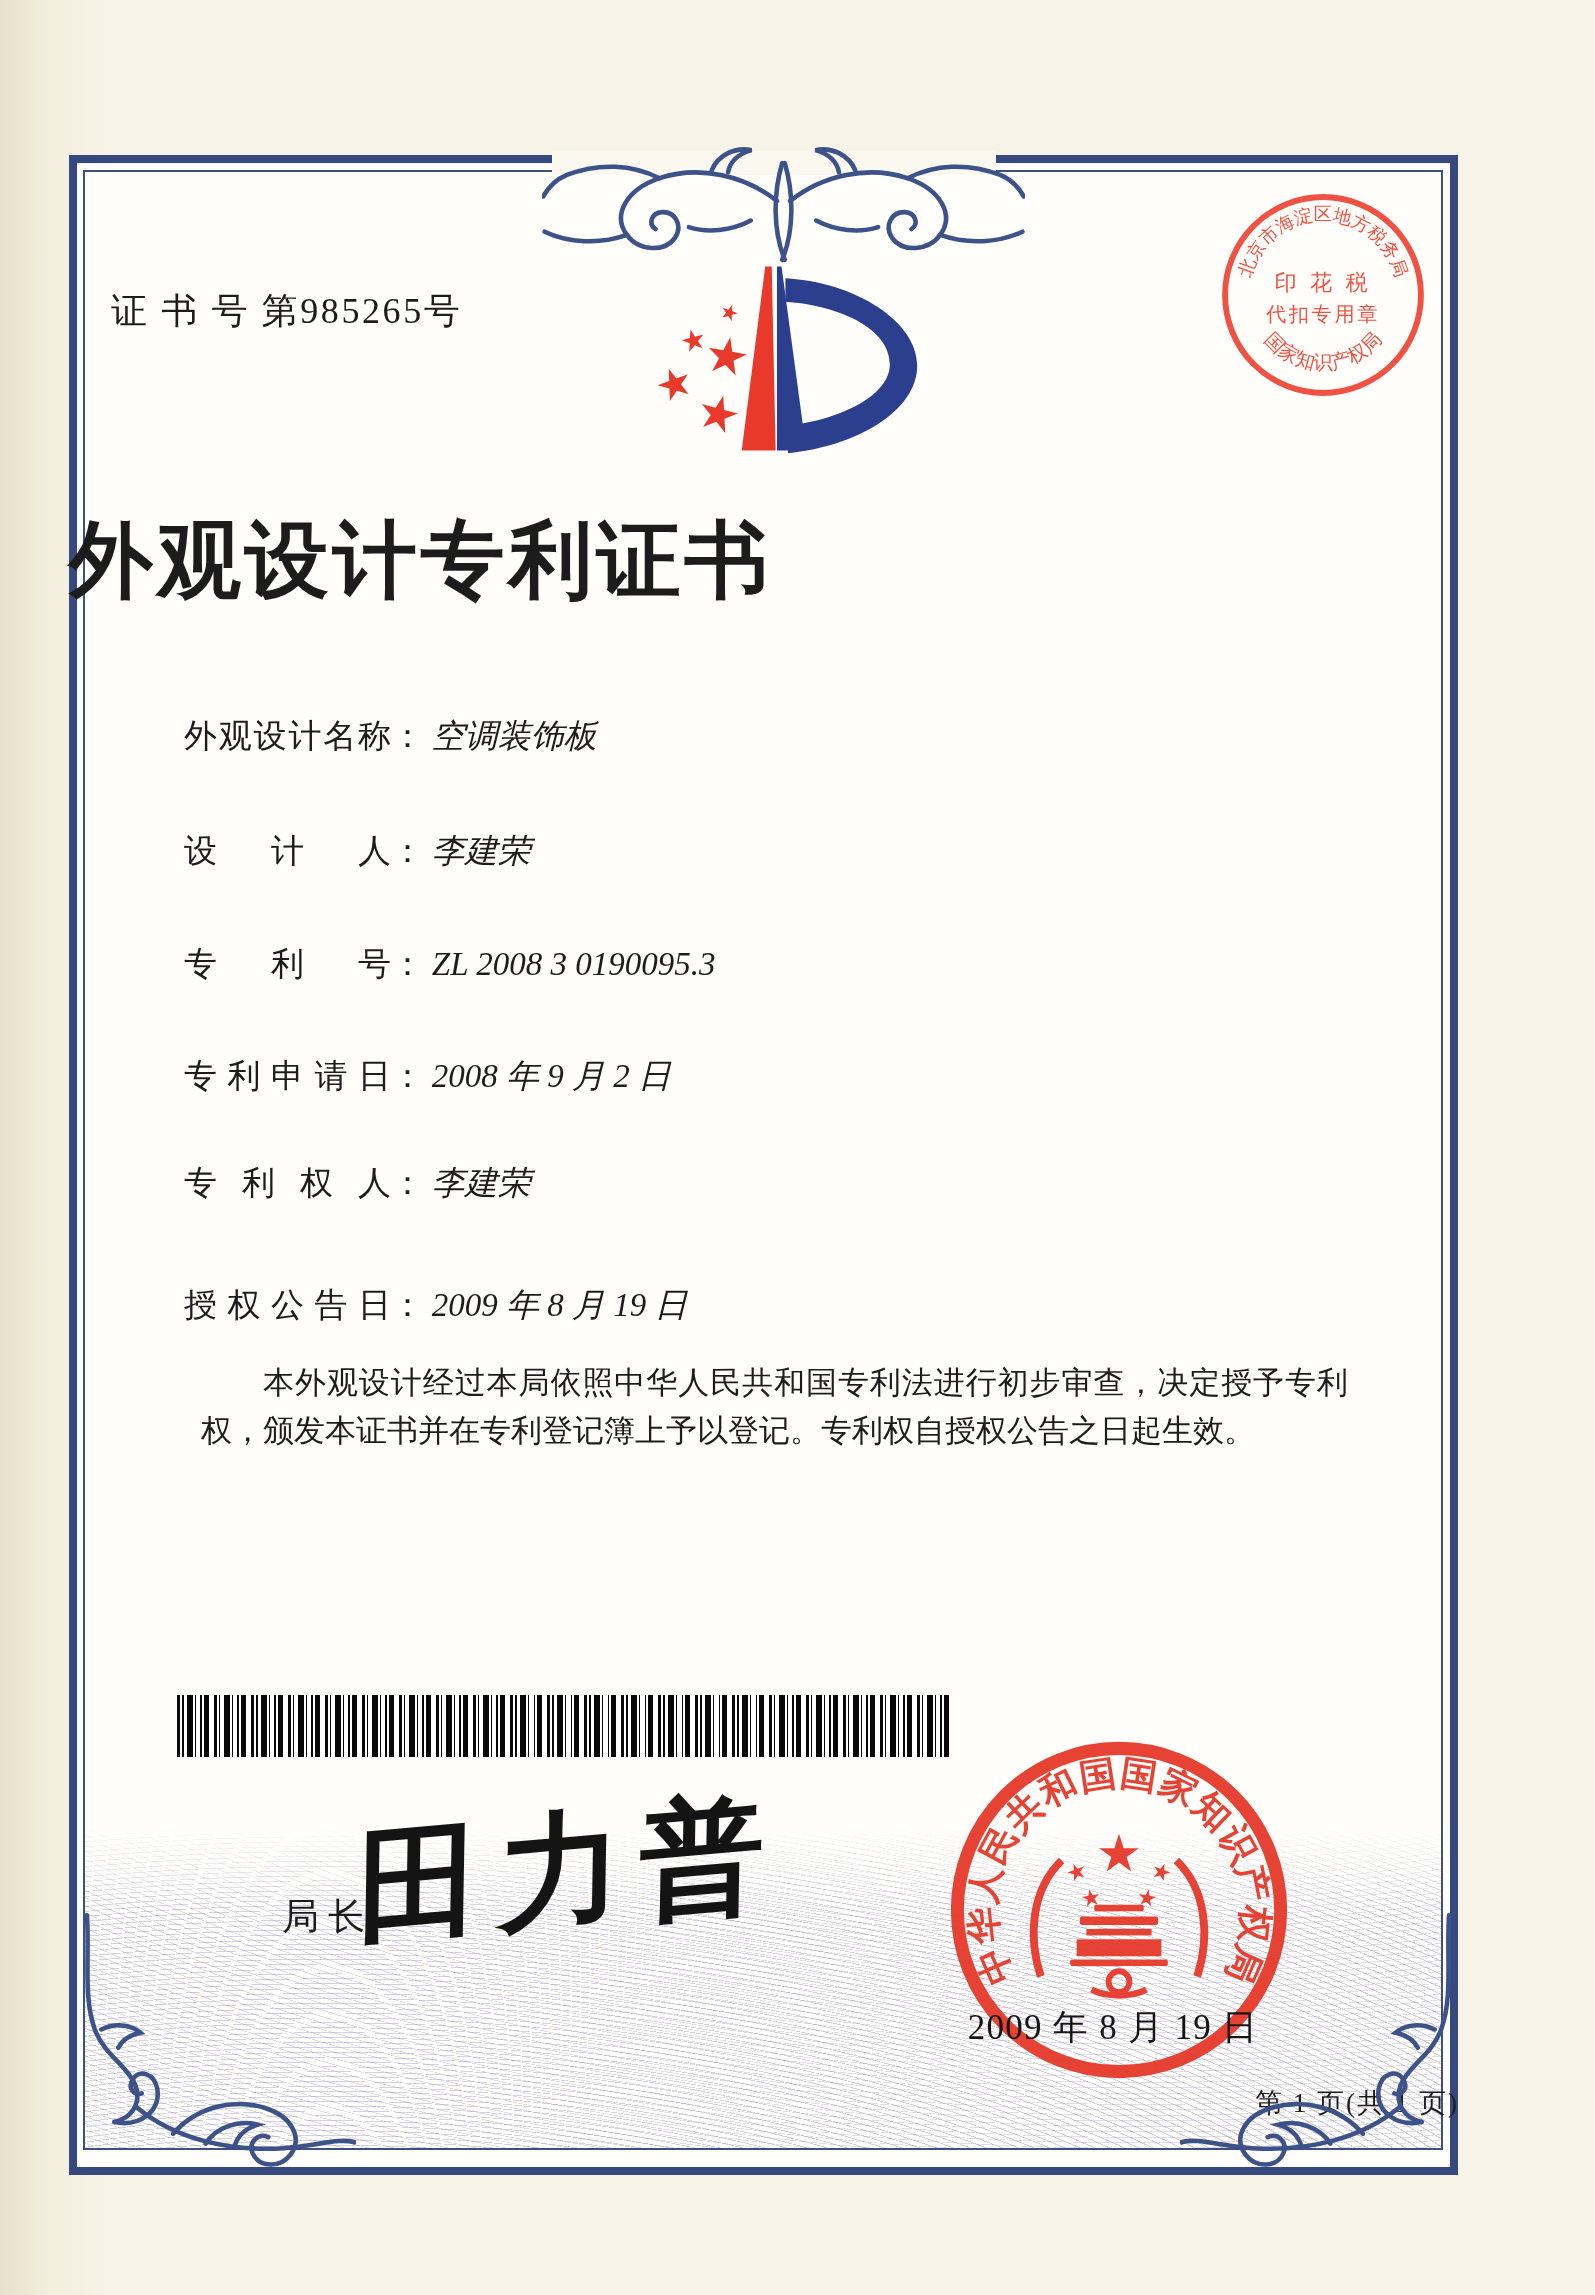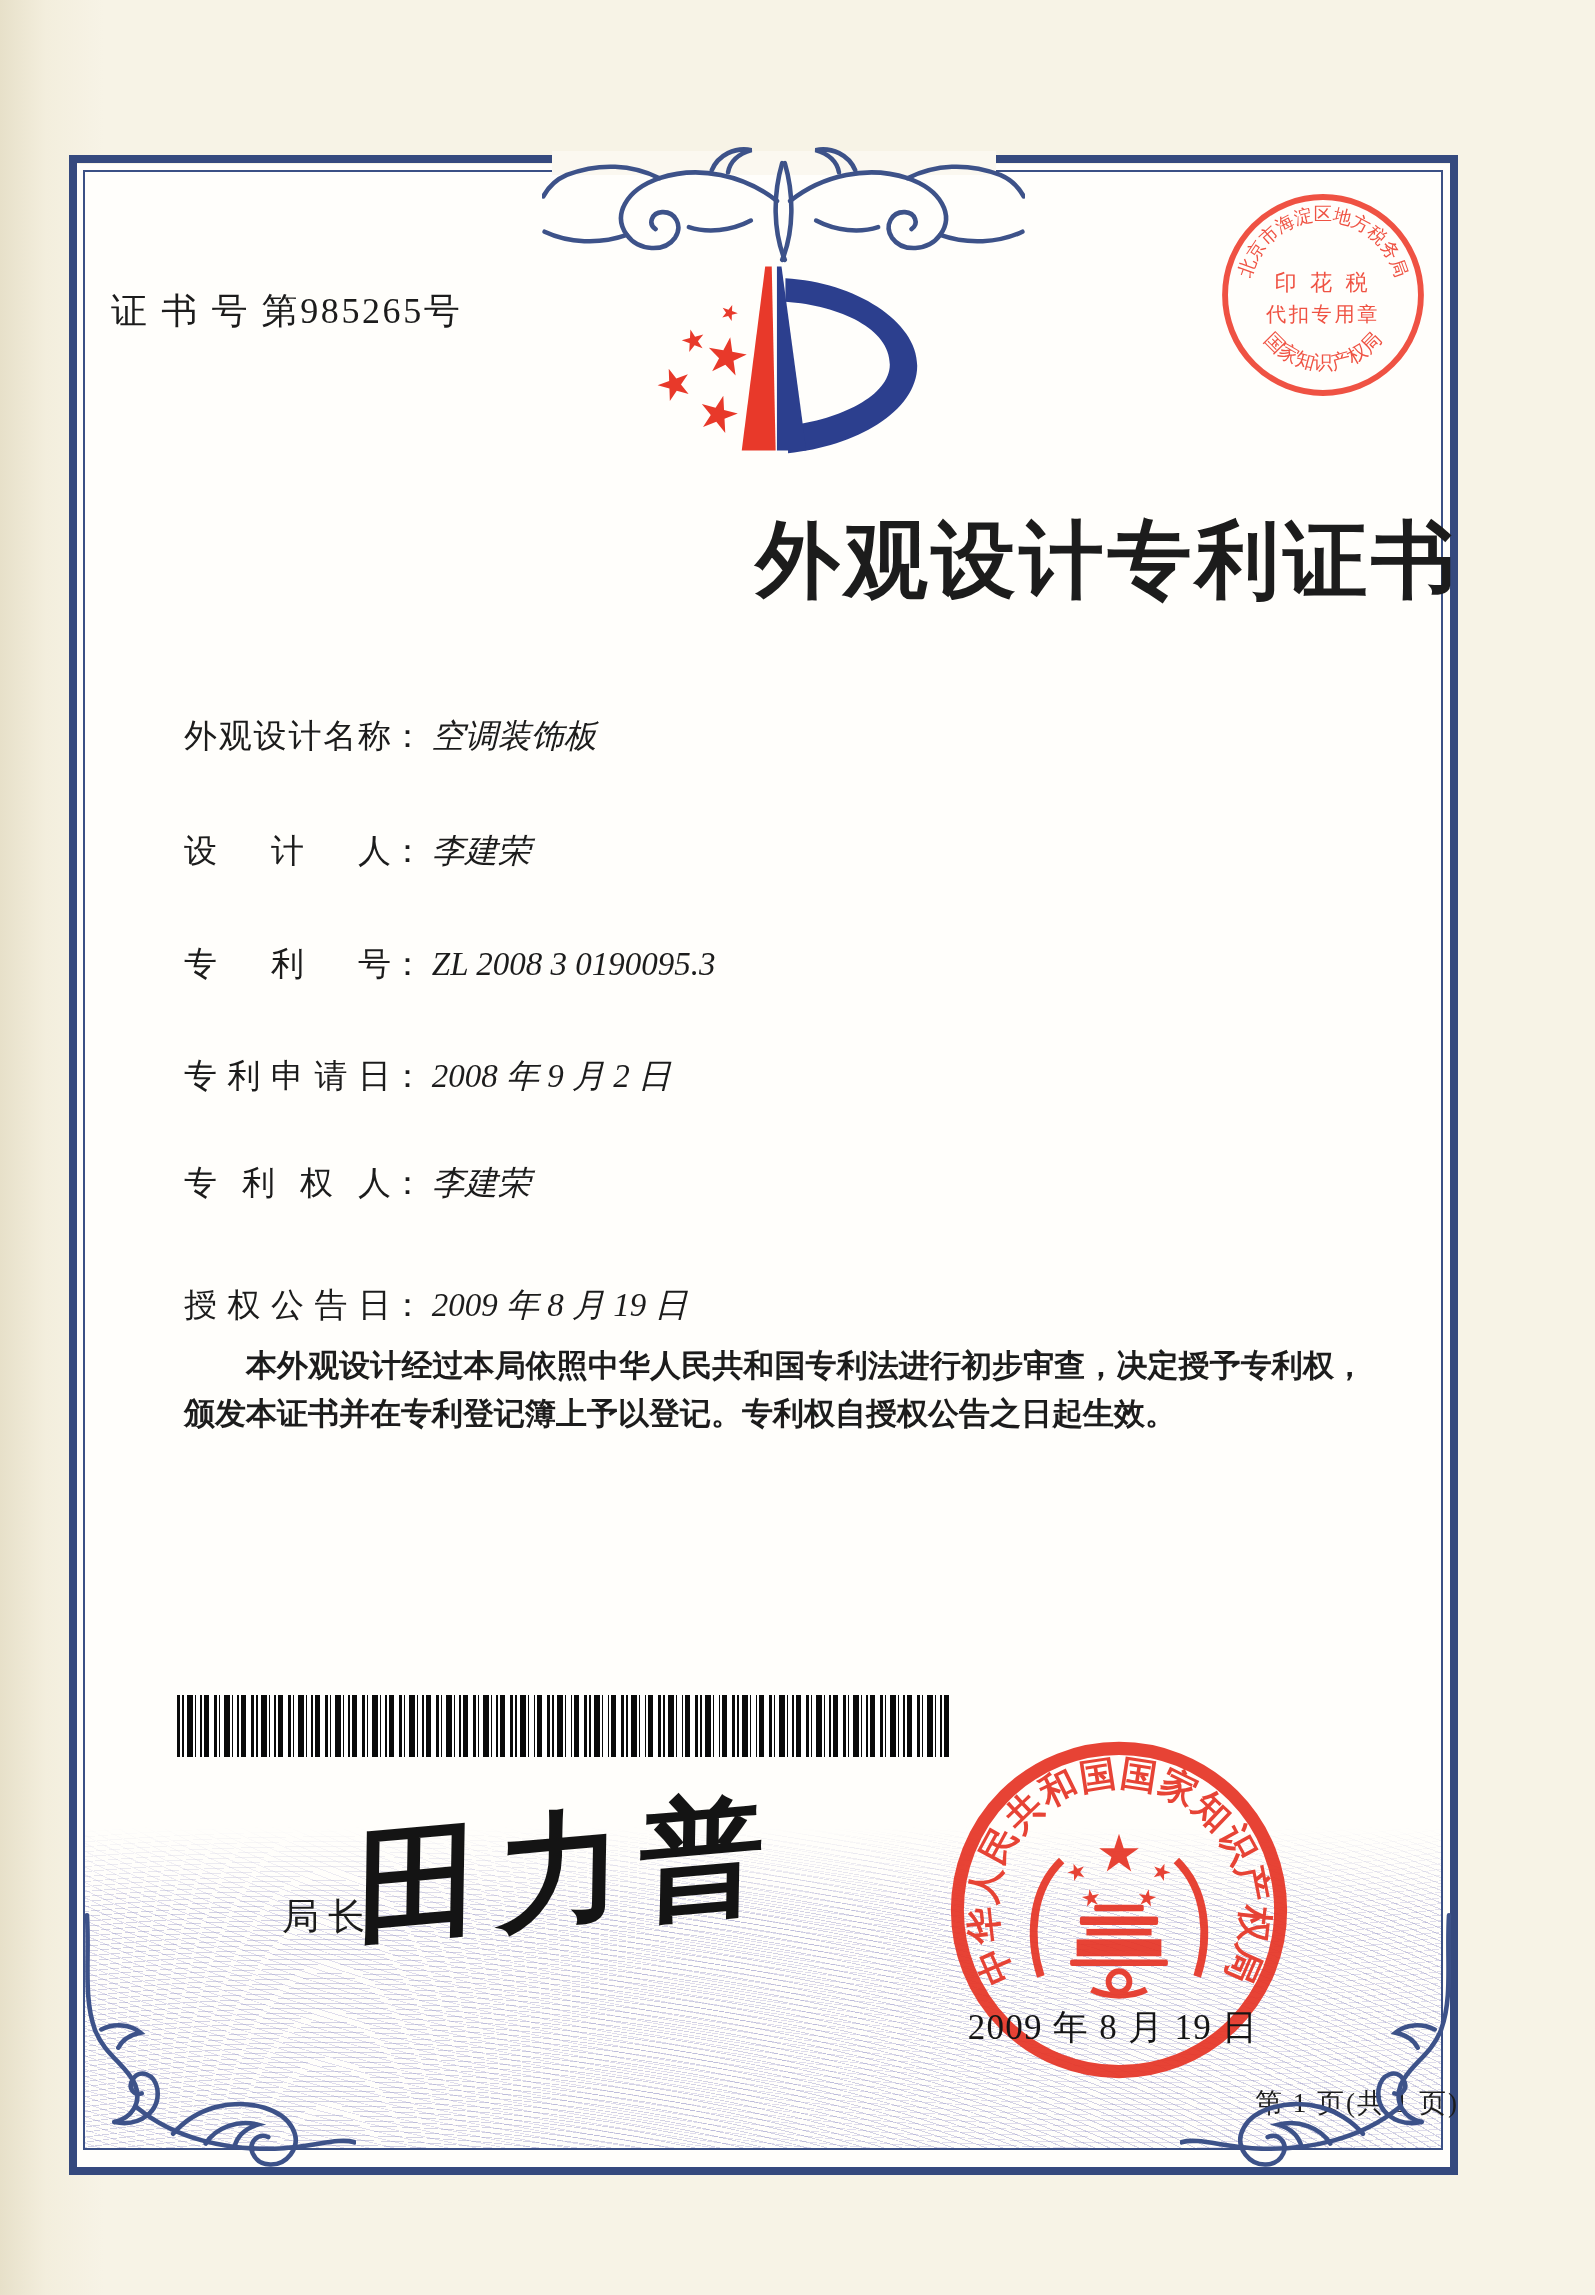--- a/index.html
+++ b/index.html
@@ -12,29 +12,29 @@
   .ornament-bg{position:absolute;left:552px;top:151px;width:444px;height:23.5px;background:#fbf8f0;z-index:2;}
   .wave-band{position:absolute;left:85px;top:1827px;width:1356px;height:321px;z-index:1;
     background:
       repeating-radial-gradient(1175px 587px at 18% 235%, rgba(125,125,185,.34) 0 1.6px, rgba(0,0,0,0) 1.6px 9.8px),
       repeating-radial-gradient(1501px 750px at 78% -150%, rgba(143,138,200,.28) 0 1.6px, rgba(0,0,0,0) 1.6px 11px);
     -webkit-mask-image:linear-gradient(180deg,transparent 0,#000 85px);
     mask-image:linear-gradient(180deg,transparent 0,#000 85px);}
   .cert-no{position:absolute;left:111px;top:287px;font-size:36px;letter-spacing:2.6px;z-index:3;text-align:center;}
   .logo{position:absolute;left:653px;top:256px;width:274px;height:209px;z-index:3;}
   .tax-stamp{position:absolute;left:1212px;top:184px;width:222px;height:222px;z-index:3;opacity:.93;}
-  .title{position:absolute;left:69px;top:504px;width:1390px;text-align:right;font-size:84px;
+  .title{position:absolute;left:69px;top:504px;width:1390px;text-align:left;font-size:84px;
          font-weight:700;letter-spacing:3.9px;z-index:3;}
   .field{position:absolute;left:184px;height:42px;font-size:33px;z-index:3;white-space:nowrap;}
   .field-label{display:inline-flex;justify-content:space-between;width:207px;vertical-align:bottom;}
   .field-colon{margin:0 1.3px 0 0;}
   .field-value{margin-left:6.5px;font-style:italic;}
   .body-text{position:absolute;left:184px;top:1342px;width:1181px;font-size:31px;line-height:48px;
              text-align:justify;z-index:3;}
-  .body-text p{margin:0;text-indent:2em;font-weight:bold;}
+  .body-text p{margin:17px;text-indent:2em;}
   .barcode{position:absolute;left:177px;top:1695px;width:773px;height:62px;z-index:3;
     background:repeating-linear-gradient(90deg,
       #090909 0 3.3px,#fff 3.3px 5.2px,#090909 5.2px 6.5px,#fff 6.5px 10.4px,#090909 10.4px 15.7px,#fff 15.7px 17.6px,
       #090909 17.6px 19px,#fff 19px 23.5px,#090909 23.5px 25px,#fff 25px 27px,#090909 27px 32px,#fff 32px 37px);}
   .director{position:absolute;left:282px;top:1892px;font-size:37px;letter-spacing:9px;z-index:4;}
   .signature{position:absolute;left:356px;top:1788px;font-size:125px;font-weight:700;letter-spacing:17px;
              transform:rotate(-5deg) skewX(-6deg);z-index:4;color:#141414;}
   .seal{position:absolute;left:930px;top:1721px;width:378px;height:378px;z-index:3;opacity:.95;}
   .issue-date{position:absolute;left:917px;top:2004px;width:392px;text-align:center;font-size:35px;
               letter-spacing:1.3px;z-index:4;color:#151515;}

